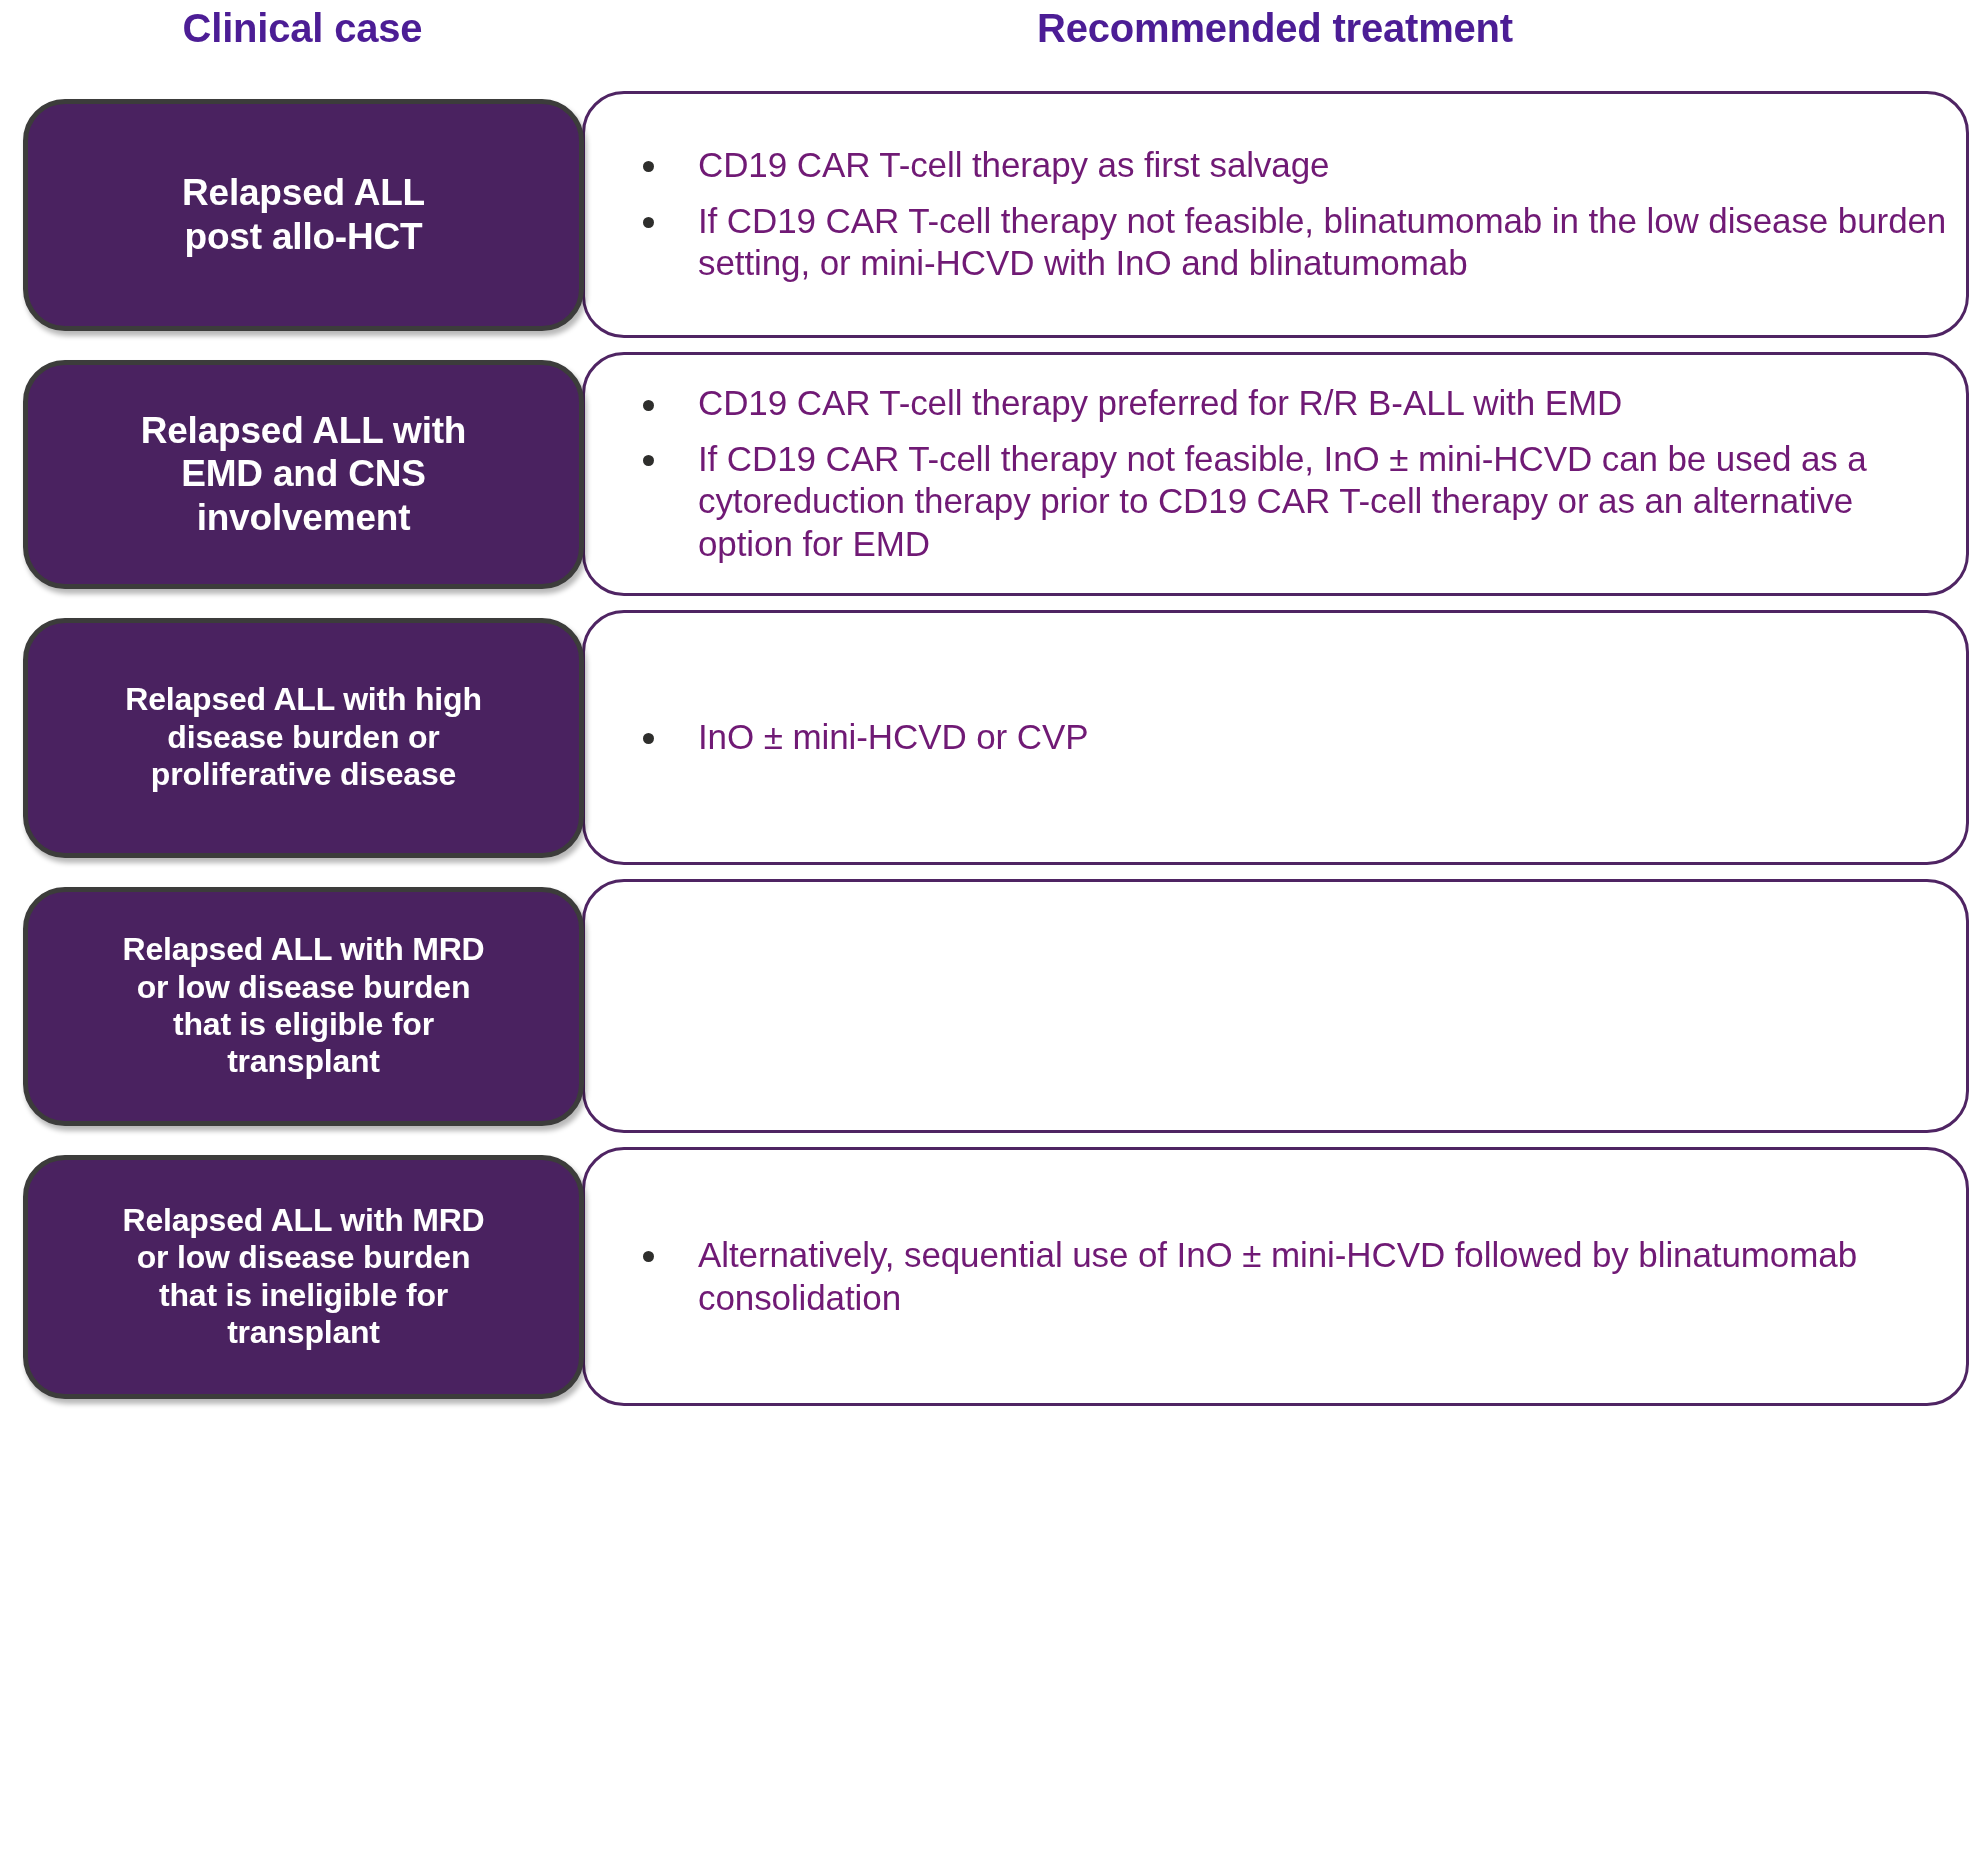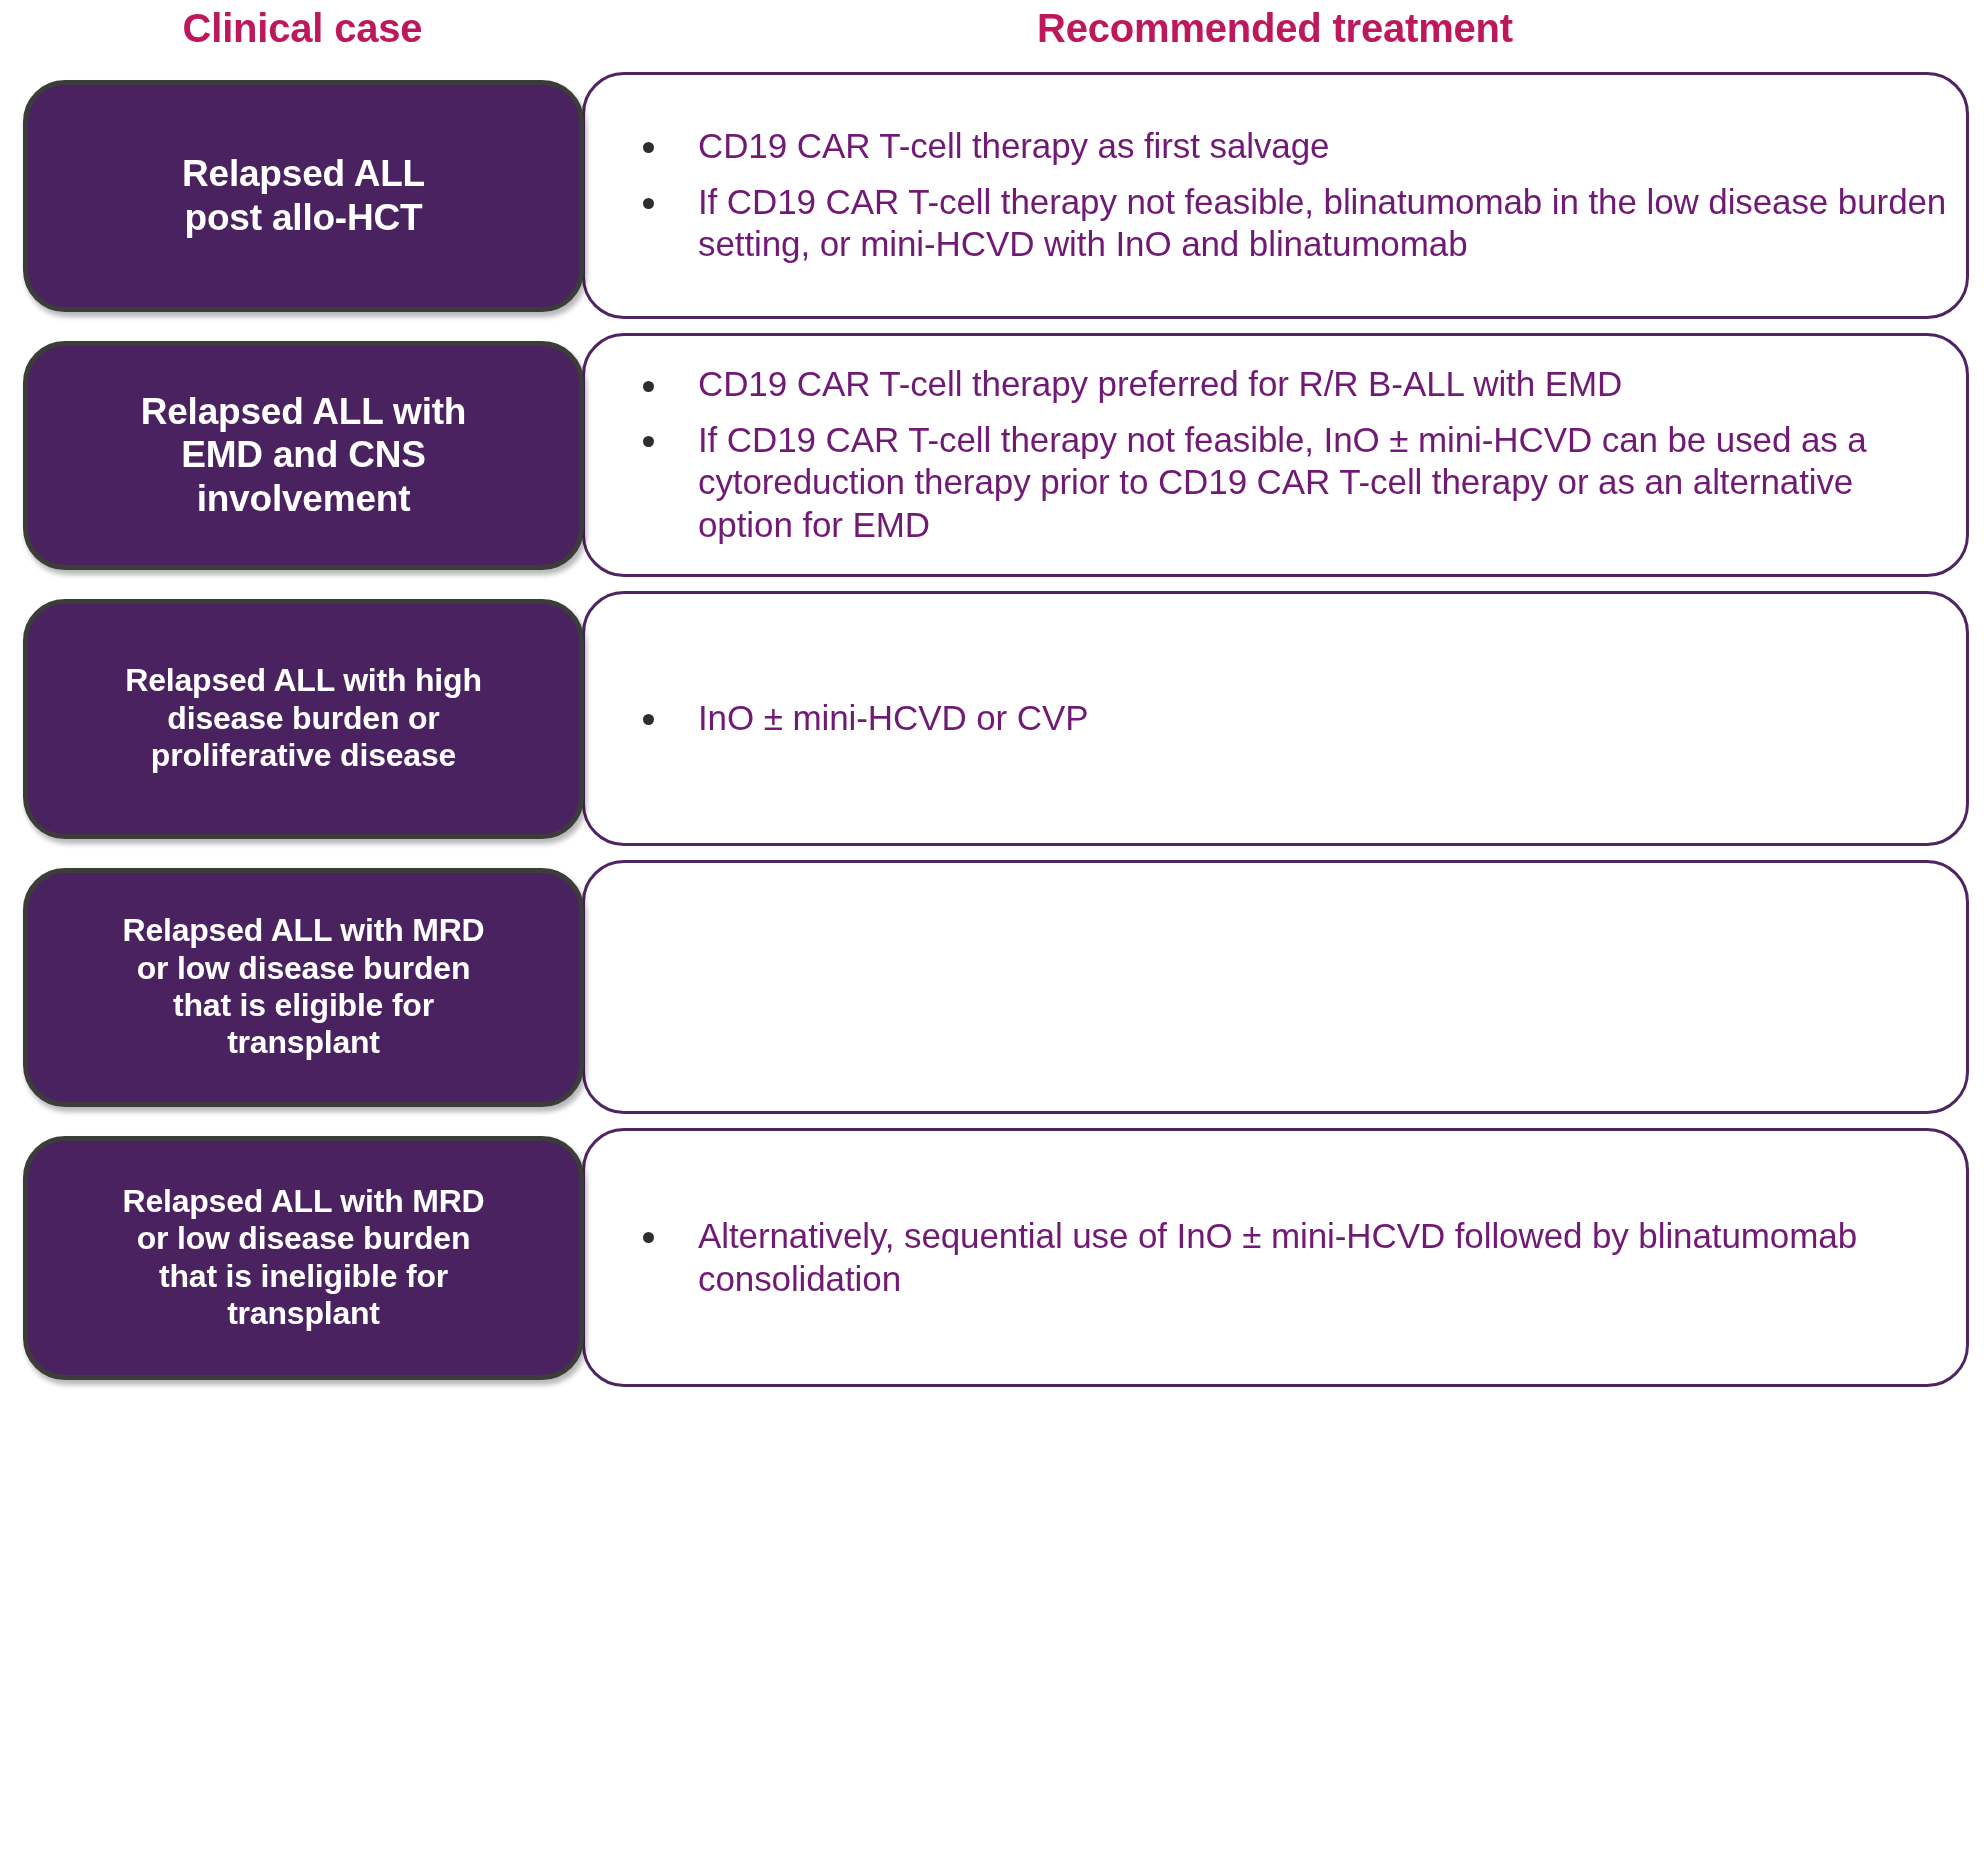--- a/index.html
+++ b/index.html
@@ -27,32 +27,32 @@
     top: 0;
     left: 0;
     width: 1985px;
     height: 71px;
   }
   .hdr {
     position: absolute;
     top: 5.5px;
     font-size: 40px;
     font-weight: bold;
-    color: #be185d;
+    color: #4c1d95;
     text-align: center;
     letter-spacing: -0.2px;
     white-space: nowrap;
   }
   .hdr-case  { left: 23px;  width: 559px;  }
   .hdr-treat { left: 582px; width: 1386px; }
 
   
   .rows {
     position: absolute;
-    top: 65px;
+    top: 84px;
     left: 0;
     width: 1983px;
   }
   .row {
     position: relative;
     width: 1985px;
   }
 
   
   .treat-card {

